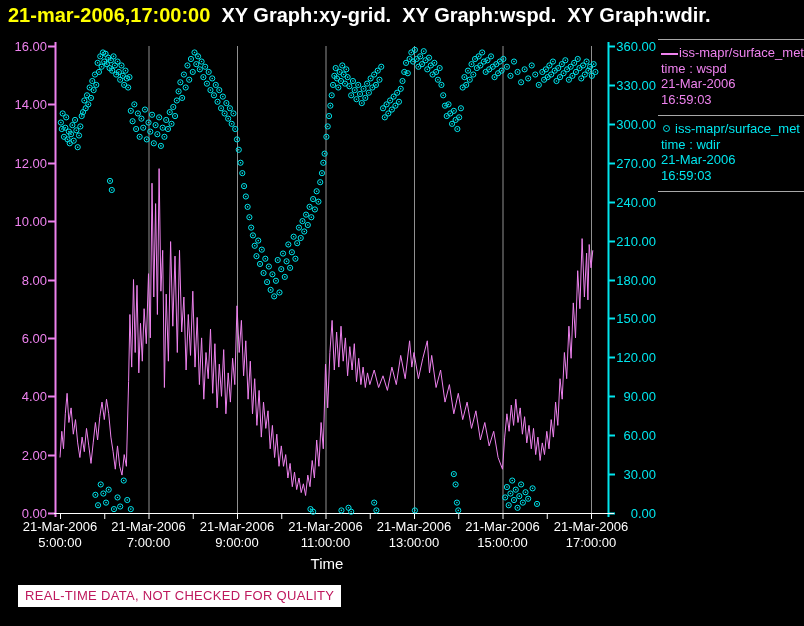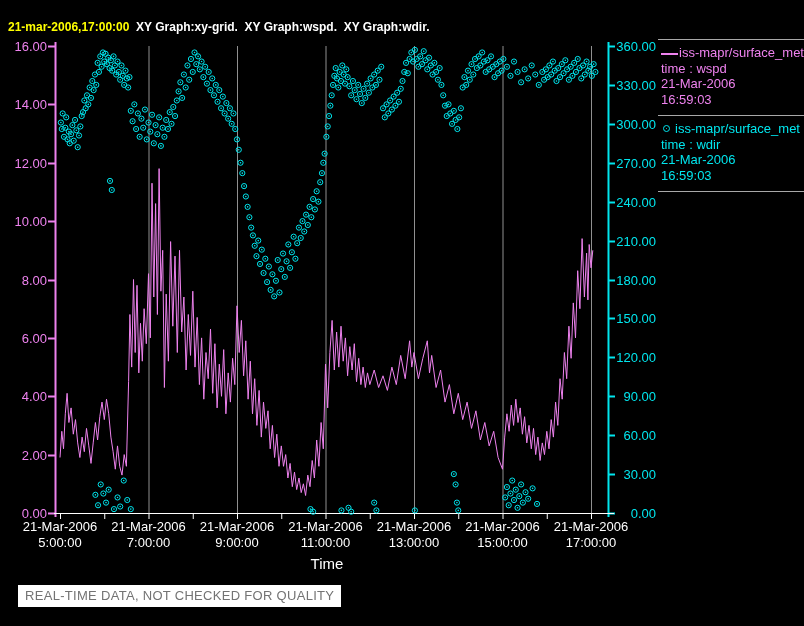--- a/index.html
+++ b/index.html
@@ -1,35 +1,35 @@
 <!DOCTYPE html>
 <html><head>
 <meta charset="utf-8">
 <style>
   html,body{margin:0;padding:0;background:#000;width:804px;height:626px;overflow:hidden;
             font-family:"Liberation Sans",sans-serif;position:relative;}
   .abs{position:absolute;}
-  #title-bar{left:8px;top:20px;font-size:12px;font-weight:bold;white-space:pre;}
+  #title-bar{left:8px;top:4px;font-size:20px;font-weight:bold;white-space:pre;}
   #title-time{color:#ffff00;}
   #title-graphs{color:#ffffff;}
   #plot-svg{left:0;top:0;}
   #legend-panel{left:658px;top:39px;width:160px;font-size:13px;line-height:15.5px;
                 white-space:nowrap;overflow:hidden;}
   .legend-divider{border-top:1px solid #a8a8a8;height:0;width:146px;}
   .legend-entry{padding:5px 0 8px 3px;}
   .legend-entry-wspd{color:#ee82ee;}
   .legend-entry-wdir{color:#00e6ee;}
   .marker-line{display:inline-block;width:17px;height:2px;background:#ee82ee;
                vertical-align:middle;margin-right:1px;}
   .marker-circle{display:inline-block;width:5px;height:5px;border:1px solid #00e6ee;
                  border-radius:50%;position:relative;margin:0 5px 1px 2px;}
   .marker-circle::after{content:"";position:absolute;left:2px;top:2px;width:1px;height:1px;
                  background:#00e6ee;border-radius:50%;}
   #x-axis-title{left:262px;top:555px;width:130px;text-align:center;color:#ffffff;font-size:15px;}
-  #quality-box{left:18px;top:585px;background:#ffffff;color:#737373;font-size:13px;
+  #quality-box{left:18px;top:585px;background:#ffffff;color:#be185d;font-size:13px;
                padding:3px 7px 4px 7px;letter-spacing:0.3px;}
   #plot-svg text{font-family:"Liberation Sans",sans-serif;font-size:13px;}
 </style>
 </head>
 <body>
 
 <svg id="plot-svg" class="abs" width="804" height="580">
     <g>
       <line x1="149" x2="149" y1="46" y2="513" stroke="#909090" stroke-width="1"></line>
       <line x1="237.5" x2="237.5" y1="46" y2="513" stroke="#909090" stroke-width="1"></line>

